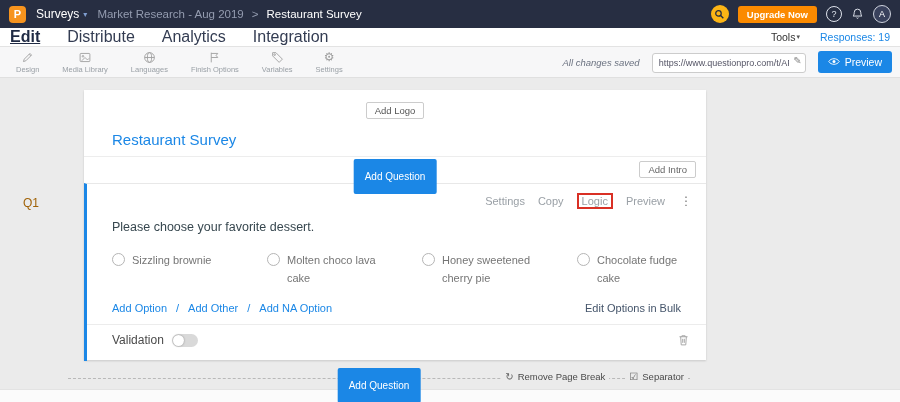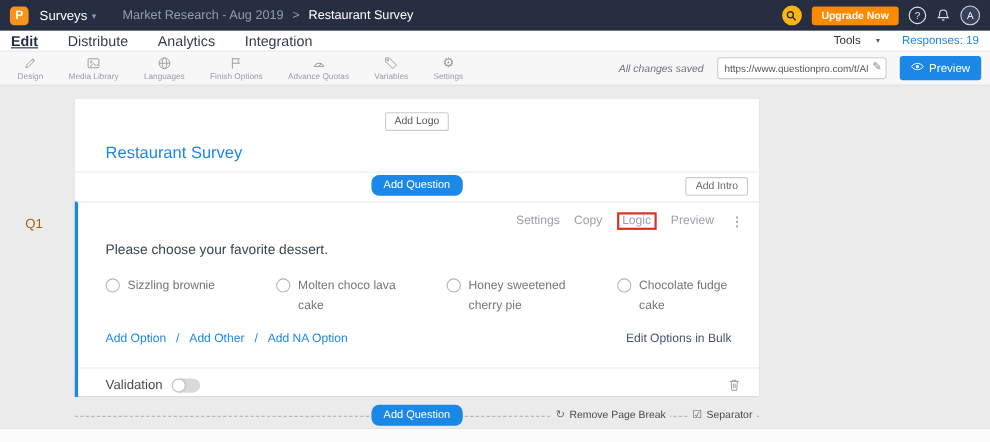--- a/index.html
+++ b/index.html
@@ -5,38 +5,38 @@
   *{margin:0;padding:0;box-sizing:border-box}
   body{font-family:"Liberation Sans",sans-serif;background:#fff}
   .page{position:relative;width:900px;height:402px;background:#ebebeb;overflow:hidden}
 
   
   .topbar{height:28px;background:#272e42;display:flex;align-items:center;justify-content:space-between;padding:0 9px}
   .tb-left{display:flex;align-items:center}
   .logo{width:17px;height:17px;background:#f7941e;border-radius:4px;color:#fff;font-weight:bold;font-size:11px;display:flex;align-items:center;justify-content:center;cursor:pointer}
   .surveys{color:#fff;font-size:12px;display:flex;align-items:center;gap:4px;margin-left:10px;cursor:pointer}
   .surveys .caret{color:#7f9fd1;font-size:8px}
-  .breadcrumb{font-size:11.5px;display:flex;gap:8px;margin-left:24px;align-items:center}
+  .breadcrumb{font-size:11.5px;display:flex;gap:8px;margin-left:10px;align-items:center}
   .bc-parent{color:#949cb0;cursor:pointer}
   .bc-sep{color:#949cb0}
   .bc-current{color:#fff}
   .tb-right{display:flex;align-items:center;gap:9px}
   .search-circle{width:18px;height:18px;border-radius:50%;background:#fdb515;display:flex;align-items:center;justify-content:center;cursor:pointer}
   .upgrade{background:#fb8a00;color:#fff;border:none;border-radius:3px;font-size:9.5px;padding:3px 9px;font-weight:bold;cursor:pointer}
   .help-circle{width:16px;height:16px;border-radius:50%;border:1px solid #dfe3ec;color:#dfe3ec;font-size:9px;display:flex;align-items:center;justify-content:center;cursor:pointer}
   .bell{display:flex;cursor:pointer}
   .avatar{width:18px;height:18px;border-radius:50%;border:1px solid #cfd3de;color:#fff;font-size:9px;display:flex;align-items:center;justify-content:center;background:#39415c;cursor:pointer}
 
   
   .navbar{height:19px;background:#fff;border-bottom:1px solid #e3e3e3;display:flex;align-items:center;justify-content:space-between;padding:0 10px}
   .nav-tabs{display:flex;gap:27px}
-  .tab{font-size:13px;color:#333c52;cursor:pointer}
+  .tab{font-size:16px;color:#333c52;cursor:pointer}
   .tab.active{text-decoration:underline;font-weight:bold;color:#1f2a44}
   .nav-right{display:flex;align-items:center;gap:20px}
-  .tools{font-size:10.5px;color:#333;display:flex;gap:14px;align-items:center;cursor:pointer}
+  .tools{font-size:10.5px;color:#333;display:flex;gap:1px;align-items:center;cursor:pointer}
   .tools .caret{font-size:7px;color:#555}
   .responses{font-size:10.5px;color:#1b87e6;cursor:pointer}
 
   
   .toolbar{height:31px;background:#f7f7f8;border-bottom:1px solid #e0e0e0;display:flex;align-items:center;justify-content:space-between;padding:0 8px}
   .tool-items{display:flex;align-items:stretch;gap:7px}
   .tool-item{display:flex;flex-direction:column;align-items:center;justify-content:center;padding:2px 7px;border-radius:2px;gap:1px;cursor:pointer;border:1px solid transparent}
   .tool-item.active{background:#ececec;border:1px solid #cfcfcf}
   .t-label{font-size:7.5px;color:#9aa0a6;white-space:nowrap}
   .tool-item svg{display:block}
@@ -44,45 +44,45 @@
   .toolbar-right{display:flex;align-items:center;gap:12px}
   .saved{font-size:9.5px;font-style:italic;color:#6b7280}
   .url-wrap{position:relative}
   .url-input{width:154px;height:20px;border:1px solid #ccc;border-radius:3px;font-size:9px;color:#556;padding:0 16px 0 6px;font-family:"Liberation Sans",sans-serif;background:#fff}
   .url-pencil{position:absolute;right:4px;top:3px;font-size:10px;color:#888;cursor:pointer}
   .preview-btn{background:#1b87e6;border:none;color:#fff;font-size:10.5px;height:22px;padding:0 10px;border-radius:3px;display:flex;align-items:center;gap:5px;cursor:pointer}
 
   
   .content{position:relative;height:324px}
   .q-id{position:absolute;left:23px;top:118px;font-size:12px;color:#a16207}
-  .survey-card{position:absolute;left:68px;top:12px;width:622px;height:270px;background:#fff;box-shadow:0 1px 2px rgba(0,0,0,.15)}
+  .survey-card{position:absolute;left:84px;top:12px;width:622px;height:270px;background:#fff;box-shadow:0 1px 2px rgba(0,0,0,.15)}
   .logo-row{padding-top:10px;text-align:center}
   .add-logo{background:#fff;border:1px solid #ccc;border-radius:2px;font-size:9.5px;color:#555;padding:2px 8px;cursor:pointer}
   .survey-title{margin:12px 0 0 28px;font-size:15px;color:#1b87e6;cursor:pointer}
   .title-divider{margin-top:8px;border-bottom:1px solid #ededed}
   .intro-row{position:relative;height:26px}
-  .btn-primary{background:#1b87e6;color:#fff;border:none;border-radius:7px;font-size:10px;padding:4px 11px;cursor:pointer}
+  .btn-primary{background:#1b87e6;color:#fff;border:none;border-radius:2px;font-size:10px;padding:12px 11px;cursor:pointer}
   .add-q-main{position:absolute;left:50%;top:2px;transform:translateX(-50%)}
   .add-intro{position:absolute;right:10px;top:4px;background:#fff;border:1px solid #ccc;border-radius:2px;font-size:9.5px;color:#666;padding:2px 8px;cursor:pointer}
 
   .question-block{height:178px;border-top:1px solid #e8e8e8;border-left:3px solid #1b87e6}
   .q-actions{display:flex;justify-content:flex-end;align-items:center;gap:13px;padding:8px 14px 0 0;height:26px;font-size:11px;color:#9aa0a6}
   .q-action{cursor:pointer}
   .red-box{border:2px solid #d93025;padding:0 3px;cursor:pointer}
   .dots{font-size:12px;color:#777;margin-left:2px;cursor:pointer}
   .q-text{margin:10px 0 0 25px;font-size:12.5px;color:#37474f;cursor:pointer}
   .q-options{display:flex;margin:18px 0 0 25px;gap:30px;height:40px}
   .q-opt{display:flex;gap:7px;width:125px;align-items:flex-start;cursor:pointer}
   .radio{width:13px;height:13px;border:1px solid #b5b5b5;border-radius:50%;background:#fff;flex-shrink:0;margin-top:1px}
   .opt-label{font-size:11px;color:#757575;line-height:1.6}
   .q-links{display:flex;justify-content:space-between;margin:10px 25px 0 25px;font-size:11px}
   .links-left{display:flex;gap:9px;color:#1b87e6}
   .link{cursor:pointer}
   .edit-bulk{color:#44546a;cursor:pointer}
-  .q-footer{margin-top:20px;border-top:1px solid #ececec;display:flex;align-items:center;padding:8px 16px 0 25px}
+  .q-footer{margin-top:10px;border-top:1px solid #ececec;display:flex;align-items:center;padding:8px 16px 0 25px}
   .validation-label{font-size:12px;color:#4a4a4a}
   .toggle{width:26px;height:13px;border-radius:7px;background:#d9d9d9;margin-left:8px;position:relative;cursor:pointer}
   .toggle-knob{position:absolute;left:1px;top:1px;width:11px;height:11px;border-radius:50%;background:#fff;box-shadow:0 0 2px rgba(0,0,0,.4)}
   .trash{margin-left:auto;cursor:pointer;display:flex}
 
   .pagebreak-row{position:absolute;left:68px;top:290px;width:622px;height:20px}
   .dash-line{position:absolute;top:10px;left:0;right:0;border-top:1px dashed #b9b9b9}
   .pb-addq{position:absolute;left:50%;transform:translateX(-50%);top:0;z-index:1}
   .pb-right{position:absolute;right:2px;top:3px;display:flex;gap:16px;z-index:1}
   .pb-item{display:flex;align-items:center;gap:4px;background:#ebebeb;padding:0 4px;font-size:9.5px;color:#4a4a4a;cursor:pointer}
@@ -174,30 +174,20 @@
         <span class="t-label">Languages</span>
       </div>
       <div class="tool-item">
         <span>
             <svg width="13" height="13" viewBox="0 0 16 16" fill="none" stroke="#9e9e9e" stroke-width="1.1">
               <line x1="4" y1="2" x2="4" y2="14"></line>
               <path d="M4 3 H12 L10 5.5 L12 8 H4"></path>
             </svg>
           </span>
         <span class="t-label">Finish Options</span>
-      </div>
-      <div class="tool-item">
-        <span>
-            <svg width="14" height="13" viewBox="0 0 16 16" fill="none" stroke="#9e9e9e" stroke-width="1.1">
-              <path d="M2.5 11.5 A6 6 0 0 1 13.5 11.5"></path>
-              <line x1="8" y1="11.5" x2="11" y2="7.5"></line>
-              <line x1="2.5" y1="11.5" x2="13.5" y2="11.5"></line>
-            </svg>
-          </span>
-        <span class="t-label">Advance Quotas</span>
       </div>
       <div class="tool-item">
         <span>
             <svg width="13" height="13" viewBox="0 0 16 16" fill="none" stroke="#9e9e9e" stroke-width="1.1">
               <path d="M2 6 V2 H6 L14 10 L10 14 Z"></path>
               <circle cx="4.5" cy="4.5" r="1"></circle>
             </svg>
           </span>
         <span class="t-label">Variables</span>
       </div>

